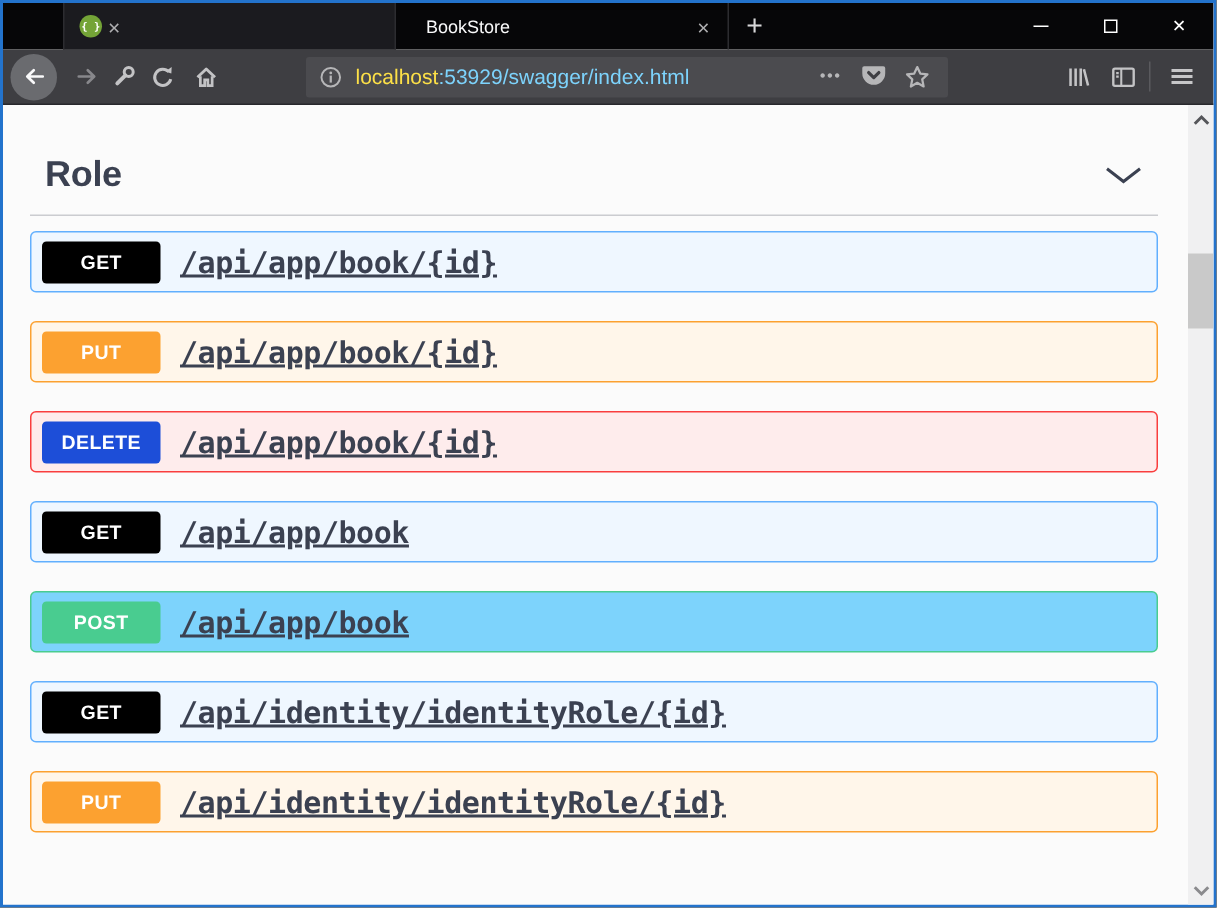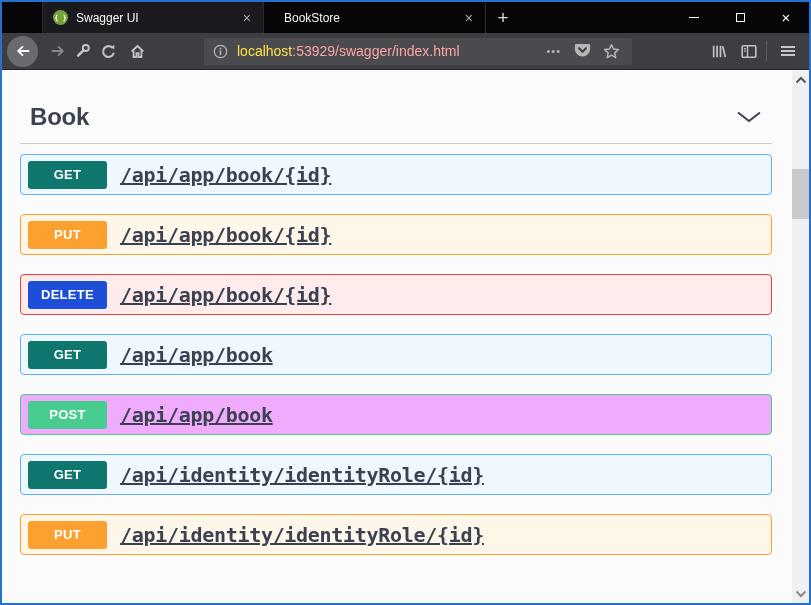--- a/index.html
+++ b/index.html
@@ -32,66 +32,65 @@
   .close-glyph { font-size:15px; line-height:1; }
   
   .toolbar { height:37px; background:#3e3e42; display:flex; align-items:center;
              padding:0 8px 0 5px; border-bottom:1px solid #28282c; }
   .nav-btn { display:flex; align-items:center; justify-content:center; }
   .back-circle { width:31px; height:31px; border-radius:50%; background:#6a6b6f; }
   .tool-gap { width:12px; } .tool-gap-s { width:9px; }
   .urlbar { width:428px; height:27px; background:#4b4b4f; border-radius:2px;
             display:flex; align-items:center; padding:0 6px 0 9px; margin-left:58px; }
   .url-text { flex:1; font-size:14px; margin-left:9px; white-space:nowrap; overflow:hidden; }
-  .url-host { color:#fde047; } .url-path { color:#fca5a5; }
+  .url-host { color:#fde047; } .url-path { color:#7dd3fc; }
   .url-dots { color:#b6b6b8; font-size:11px; letter-spacing:1px; margin:0 7px; }
   .url-ico { margin:0 6px; display:flex; align-items:center; }
   .tb-right { display:flex; align-items:center; margin-left:auto; }
   .tb-sep { width:1px; height:20px; background:#5a5a5e; margin:0 8px; }
   .burger { display:flex; flex-direction:column; gap:2.6px; padding:0 6px; }
   .burger i { display:block; width:14px; height:1.8px; background:#c6c6c8; }
   
   .page { position:relative; height:534px; background:#fbfbfb; overflow:hidden; }
   .api-content { padding:0 37px 0 18px; }
   .opblock-tag { display:flex; align-items:center; justify-content:space-between;
                  padding:10px 10px 12px; border-bottom:1px solid rgba(59,65,81,.25); }
   .sec-1 { margin-top:23px; } .sec-2 { margin-top:1px; }
   .tag-title { font-size:24px; font-weight:bold; color:#3b4151; letter-spacing:-.2px; }
   .opblock { height:41px; border-radius:4px; border:1px solid; display:flex;
              align-items:center; padding-left:7px; margin:10px 0 19px; }
   .opblock + .opblock { margin-top:0; }
   .m-get    { background:#eff7ff; border-color:#61affe; }
   .m-put    { background:#fff6ea; border-color:#fca130; }
   .m-delete { background:#feecec; border-color:#f93e3e; }
-  .m-post   { background:#f0abfc; border-color:#49cc90; }
+  .m-post   { background:#7dd3fc; border-color:#49cc90; }
   .badge { width:79px; height:28px; border-radius:3px; color:#fff;
            font-size:13px; font-weight:bold; letter-spacing:.3px;
            display:flex; align-items:center; justify-content:center; }
-  .b-get{background:#0f766e;} .b-put{background:#fca130;}
+  .b-get{background:#000000;} .b-put{background:#fca130;}
   .b-delete{background:#1d4ed8;} .b-post{background:#49cc90;}
   .op-path { margin-left:13px; font-family:"DejaVu Sans Mono", monospace;
              font-size:20px; font-weight:600; color:#3b4151; letter-spacing:-.3px;text-decoration:underline; }
   
   .scrollbar { position:absolute; top:0; right:0; width:17px; height:534px; background:#f0f0f1; }
   .sb-arrow { position:absolute; left:0; width:17px; height:16px;
               display:flex; align-items:center; justify-content:center; }
   .sb-up { top:2px; } .sb-down { bottom:2px; }
   .sb-thumb { position:absolute; top:99px; left:0; width:17px; height:50px; background:#c9c9c9; }
 </style>
 </head>
 <body>
 
 <div class="window">
 
   <div class="tabbar">
     <div class="tab-spacer"></div>
 
     <div class="tab active">
       <span class="favicon">{ }</span>
-      <span class="tab-title">Swagger UI</span>
       <span class="tab-close">×</span>
     </div>
 
     <div class="tab inactive">
       <span class="tab-title">BookStore</span>
       <span class="tab-close">×</span>
     </div>
 
     <div class="newtab">+</div>
 
@@ -180,21 +179,21 @@
           <i></i>
           <i></i>
       </div>
     </div>
   </div>
 
   <div class="page">
     <div class="api-content">
 
       <div class="opblock-tag sec-1">
-        <span class="tag-title">Book</span>
+        <span class="tag-title">Role</span>
         <svg width="26" height="12" viewBox="0 0 26 12">
           <path d="M2 1.5 L13 10 L24 1.5" fill="none" stroke="#3b4151" stroke-width="2"></path>
         </svg>
       </div>
 
       <div class="opblock m-get">
         <span class="badge b-get">GET</span>
         <span class="op-path">/api/app/book/{id}</span>
       </div>
       <div class="opblock m-put">

